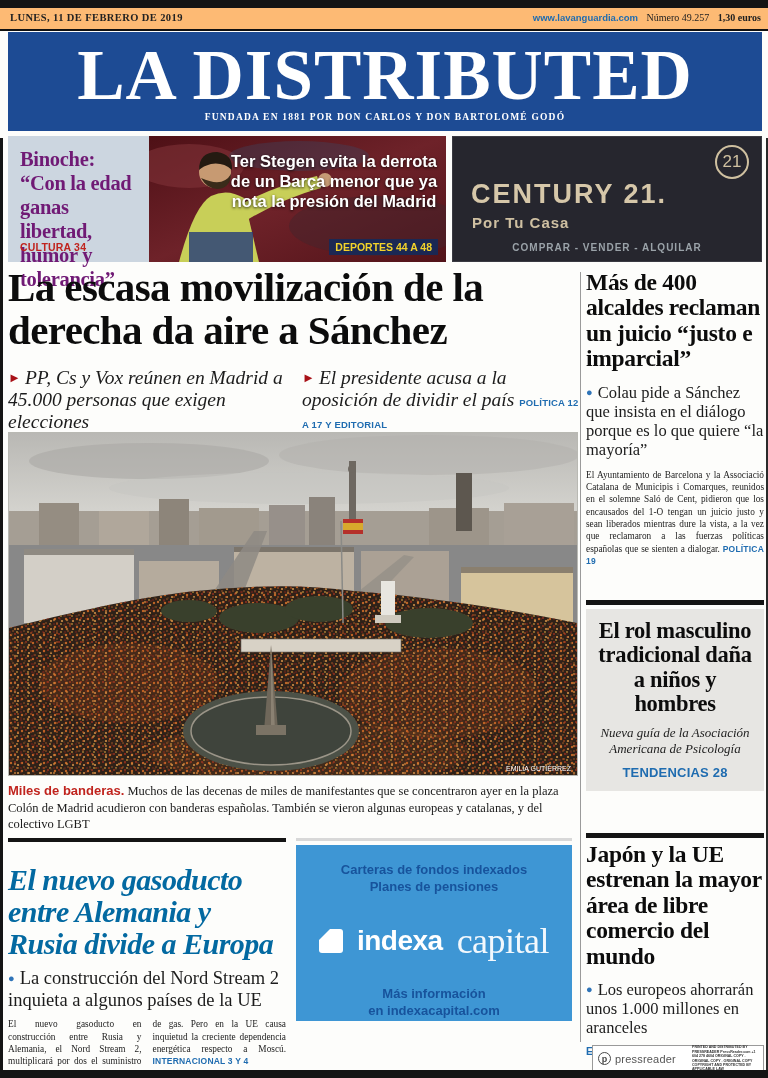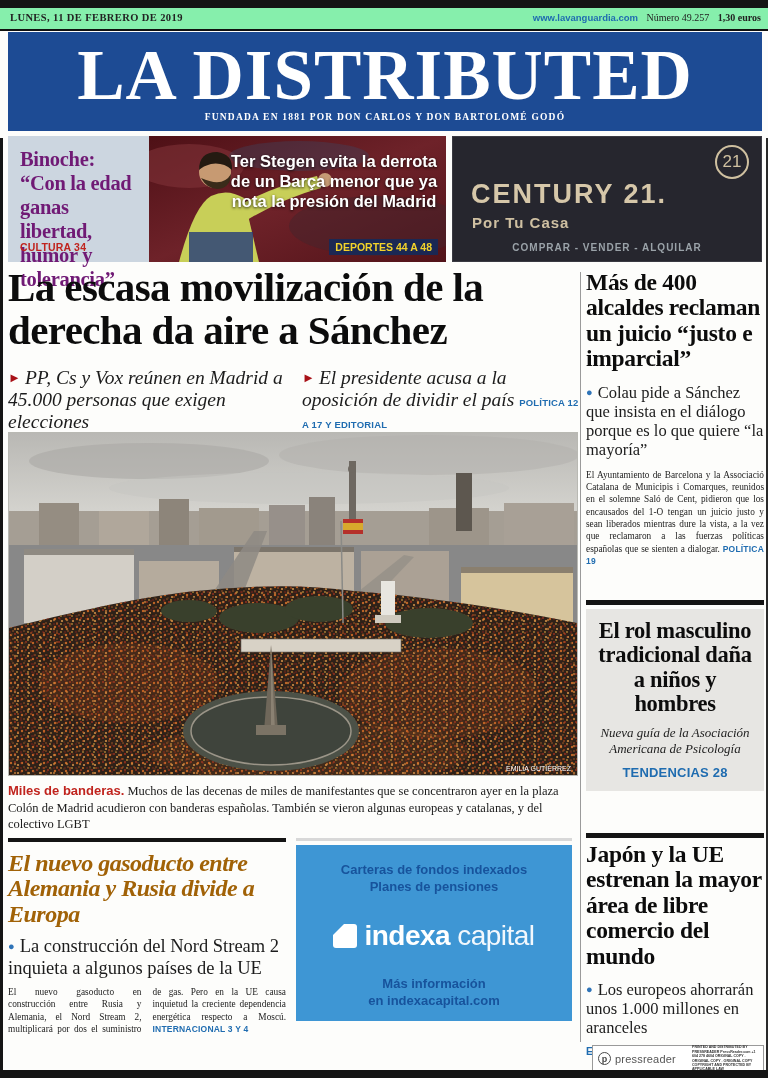--- a/index.html
+++ b/index.html
@@ -12,21 +12,21 @@
 
   
   .top-black   { left:0; top:0; width:768px; height:8px; background:#141414; }
   .bottom-black{ left:0; top:1070px; width:768px; height:8px; background:#141414; }
   .left-edge   { left:0; top:138px; width:3px; height:934px; background:#141414; }
   .right-edge  { left:766px; top:138px; width:2px; height:934px; background:#2a2a2a; }
   .date-rule   { left:0; top:29px; width:768px; height:2px; background:#111; }
   .col-divider { left:580px; top:272px; width:1px; height:770px; background:#9a9a9a; }
 
   
-  .dateline { left:0; top:8px; width:768px; height:21px; background:#86efac; }
+  .dateline { left:0; top:8px; width:768px; height:21px; background:#fdba74; }
   .date-left { position:absolute; left:10px; top:4px; font-size:10.5px; font-weight:bold; letter-spacing:.4px; color:#222; }
   .date-right { position:absolute; right:7px; top:4px; font-size:10px; color:#222; }
   .date-right .url { color:#1f6cb0; font-family:"Liberation Sans",sans-serif; font-weight:bold; font-size:9.5px; }
   .date-right .issue { margin-left:6px; }
   .date-right .price { margin-left:6px; font-weight:bold; }
 
   
   .masthead { left:8px; top:32px; width:754px; height:99px; background:#1d4b94; text-align:center; }
   .masthead .title { font-size:71px; font-weight:bold; color:#fff; letter-spacing:1px;
                      line-height:86px; white-space:nowrap; }
@@ -82,39 +82,39 @@
   .rc-rol { top:609px; height:182px; background:#e7e6e3; text-align:center; padding:10px 8px 0 8px; }
   .rc-rol .hl { font-size:22.5px; }
   .rc-rol .sub { margin-top:9px; font-style:italic; font-size:13px; line-height:1.25; color:#222; }
   .rc-rol .sec { display:block; margin-top:7px; font-size:13px; }
   .rc-japon { top:842px; }
   .rc-japon .sec { display:block; margin-top:7px; }
 
   
   .bl { left:8px; top:838px; width:278px; }
   .bl .topbar { width:100%; height:4px; background:#141414; }
-  .bl .hl { margin-top:9px; font-style:italic; font-weight:bold; font-size:24px; line-height:1.06;
-            letter-spacing:-.5px; color:#a16207; }
+  .bl .hl { margin-top:22px; font-style:italic; font-weight:bold; font-size:30px; line-height:1.06;
+            letter-spacing:-.5px; color:#0369a1; }
   .bl .bullet { margin-top:9px; font-size:18.5px; line-height:1.16; color:#1c1c1c; }
   .bl .body { margin-top:7px; font-size:9.3px; line-height:1.32; text-align:justify; color:#222;
               column-count:2; column-gap:11px; }
   .bl .body .inline-sec { font-size:8.5px; }
 
   
   .ad-sep { left:296px; top:838px; width:276px; height:3px; background:#d8d8d8; }
   .ad-indexa { left:296px; top:845px; width:276px; height:176px; background:#3e96d4; text-align:center;
       font-family:"Liberation Sans",sans-serif; }
   .ad-indexa .l1 { padding-top:17px; font-weight:bold; font-size:13px; color:#17539c; line-height:1.3; }
-  .ad-indexa .logo { margin-top:24px; display:flex; align-items:center; justify-content:center; gap:7px; }
+  .ad-indexa .logo { margin-top:24px; display:flex; align-items:center; justify-content:center; gap:14px; }
   .ad-indexa .ic { width:24px; height:24px; position:relative; }
   .ad-indexa .ic .sq { position:absolute; inset:0; background:#fff; border-radius:3px; }
   .ad-indexa .ic .cut { position:absolute; left:0; top:0; width:0; height:0;
       border-top:11px solid #3e96d4; border-right:11px solid transparent; }
   .ad-indexa .b1 { font-weight:bold; font-size:28px; color:#fff; letter-spacing:-.5px; }
-  .ad-indexa .b2 { font-weight:normal; font-size:28px; color:#f2f8fd; letter-spacing:-.5px; }
+  .ad-indexa .b2 { font-weight:normal; font-size:36px; color:#f2f8fd; letter-spacing:-.5px;font-family:Liberation Serif, serif; }
   .ad-indexa .info { margin-top:24px; font-weight:bold; font-size:13px; color:#17539c; line-height:1.3; }
 
   
   .pr { left:592px; top:1045px; width:172px; height:27px; background:#fff; border:1px solid #9a9a9a;
         display:flex; align-items:center; padding:0 5px; gap:4px; }
   .pr .plogo { width:13px; height:13px; border:1.8px solid #4a4a4a; border-radius:50%; color:#4a4a4a;
       font-family:"Liberation Sans",sans-serif; font-weight:bold; font-size:9px; text-align:center; line-height:12px; }
   .pr .pname { font-family:Liberation Sans, sans-serif; font-size:11px; color:#555; letter-spacing:.2px; }
   .pr .fine { margin-left:auto; width:66px; font-family:"Liberation Sans",sans-serif; font-size:3.6px;
       line-height:1.25; color:#333; font-weight:bold; overflow:hidden; }

